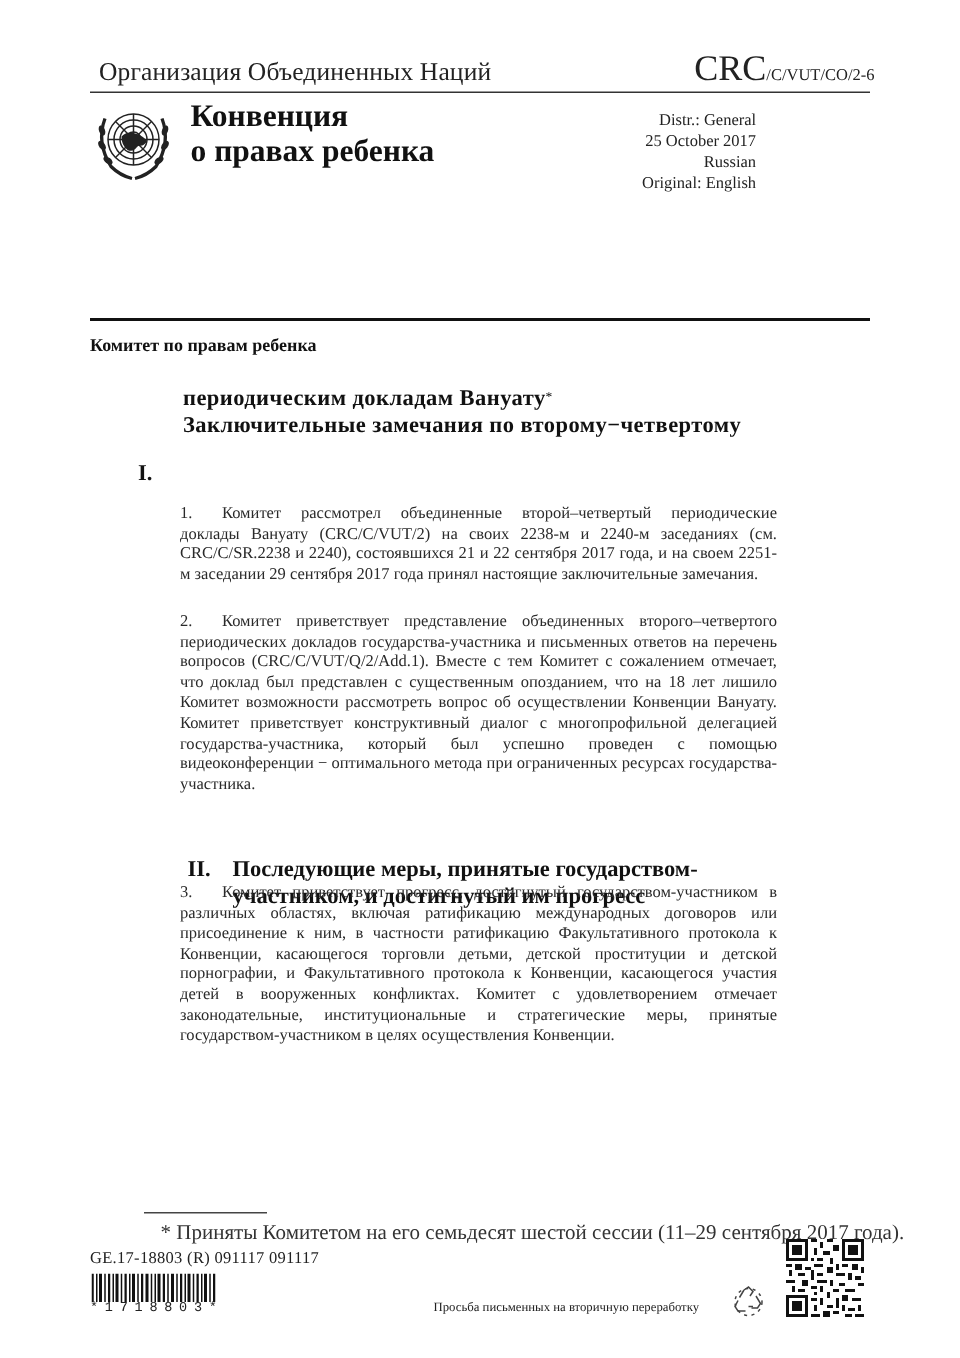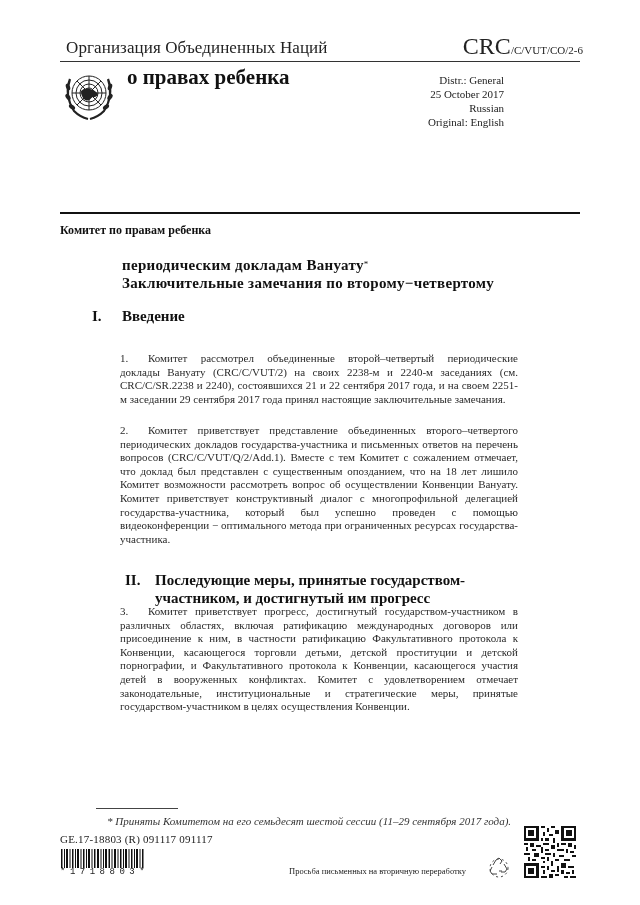--- a/index.html
+++ b/index.html
@@ -24,29 +24,29 @@
 
   .doc-title { left: 122px; top: 255px; width: 400px; font-size: 15px; font-weight: bold; line-height: 18px; color: #111; letter-spacing: 0.3px; }
   .doc-title sup { font-size: 9px; font-weight: normal; vertical-align: 3px; }
 
   .section-h { font-size: 15px; font-weight: bold; line-height: 18px; color: #111; }
   .section-h .num { position: absolute; left: 0; }
   .section-h .txt { position: absolute; left: 30px; width: 380px; }
   .sec1 { left: 92px; top: 307px; width: 440px; height: 20px; }
   .sec2 { left: 92px; top: 571px; width: 440px; height: 40px; margin-left: 33px; }
 
-  .para { left: 120px; width: 398px; font-size: 11px; line-height: 13.6px; text-align: justify; color: #2a2a2a; margin-top: 16px; }
+  .para { left: 120px; width: 398px; font-size: 11px; line-height: 13.6px; text-align: justify; color: #2a2a2a; }
   .para .pnum { display: inline-block; width: 28px; }
   .p1 { top: 336px; }
   .p2 { top: 408px; }
   .p3 { top: 589px; }
 
   
   .fn-rule { left: 96px; top: 808px; width: 82px; height: 1px; background: #444; }
-  .footnote { left: 107px; top: 815px; font-size: 11px; color: #333; font-style: italic; }
+  .footnote { left: 107px; top: 815px; font-size: 14px; color: #333; }
   .gecode { left: 60px; top: 833px; font-size: 11px; color: #222; letter-spacing: 0.2px; }
   .barcode { left: 61px; top: 849px; width: 84px; height: 19px; }
   .barcode-num { left: 60px; top: 867px; font-size: 9px; letter-spacing: 4.5px; color: #222; font-family: "Liberation Mono", monospace; }
   .recycle-text { left: 289px; top: 866px; font-size: 8.5px; color: #222; }
   .recycle-icon { left: 487px; top: 856px; width: 24px; height: 24px; }
   .qr { left: 524px; top: 826px; width: 52px; height: 52px; }
 </style>
 </head>
 <body>
 
@@ -74,20 +74,21 @@
     <ellipse cx="6" cy="20" rx="2" ry="3.5" transform="rotate(-20 6 20)"></ellipse>
     <ellipse cx="6" cy="30" rx="2" ry="3.5" transform="rotate(-35 6 30)"></ellipse>
     <ellipse cx="10" cy="40" rx="2" ry="3.5" transform="rotate(-55 10 40)"></ellipse>
     <ellipse cx="48" cy="20" rx="2" ry="3.5" transform="rotate(20 48 20)"></ellipse>
     <ellipse cx="48" cy="30" rx="2" ry="3.5" transform="rotate(35 48 30)"></ellipse>
     <ellipse cx="44" cy="40" rx="2" ry="3.5" transform="rotate(55 44 40)"></ellipse>
   </g>
 </svg>
 
 <div class="abs conv-title">
+  <div>Конвенция</div>
   <div>о правах ребенка</div>
 </div>
 
 <div class="abs distr">
   <div>Distr.: General</div>
   <div>25 October 2017</div>
   <div>Russian</div>
   <div>Original: English</div>
 </div>
 
@@ -95,21 +96,20 @@
 
 <div class="abs committee">Комитет по правам ребенка</div>
 
 <div class="abs doc-title">
   <div><span>периодическим докладам Вануату</span><sup>*</sup></div>
   <div>Заключительные замечания по второму−четвертому</div>
 </div>
 
 <div class="abs section-h sec1">
   <span class="num">I.</span>
-  <span class="txt">Введение</span>
 </div>
 
 <div class="abs para p1">
   <span class="pnum">1.</span><span>Комитет рассмотрел объединенные второй–четвертый периодические доклады Вануату (CRC/C/VUT/2) на своих 2238-м и 2240-м заседаниях (см. CRC/C/SR.2238 и 2240), состоявшихся 21 и 22 сентября 2017 года, и на своем 2251-м заседании 29 сентября 2017 года принял настоящие заключительные замечания.</span>
 </div>
 
 <div class="abs para p2">
   <span class="pnum">2.</span><span>Комитет приветствует представление объединенных второго–четвертого периодических докладов государства-участника и письменных ответов на перечень вопросов (CRC/C/VUT/Q/2/Add.1). Вместе с тем Комитет с сожалением отмечает, что доклад был представлен с существенным опозданием, что на 18 лет лишило Комитет возможности рассмотреть вопрос об осуществлении Конвенции Вануату. Комитет приветствует конструктивный диалог с многопрофильной делегацией государства-участника, который был успешно проведен с помощью видеоконференции − оптимального метода при ограниченных ресурсах государства-участника.</span>
 </div>
 

